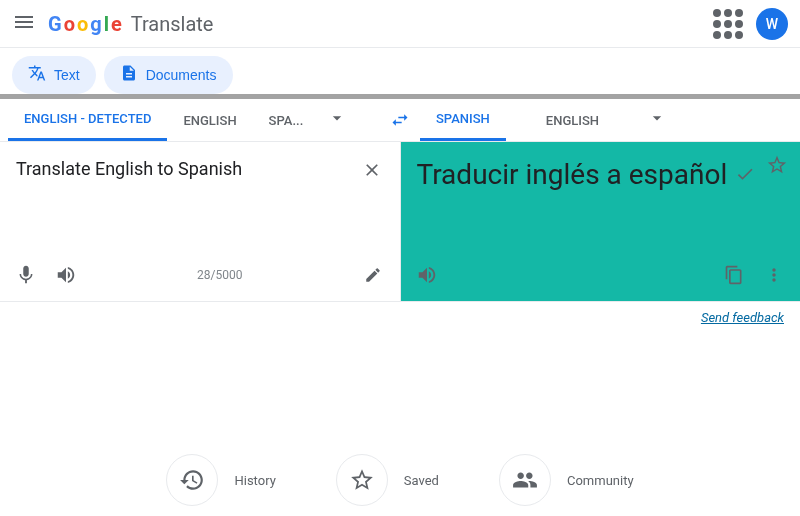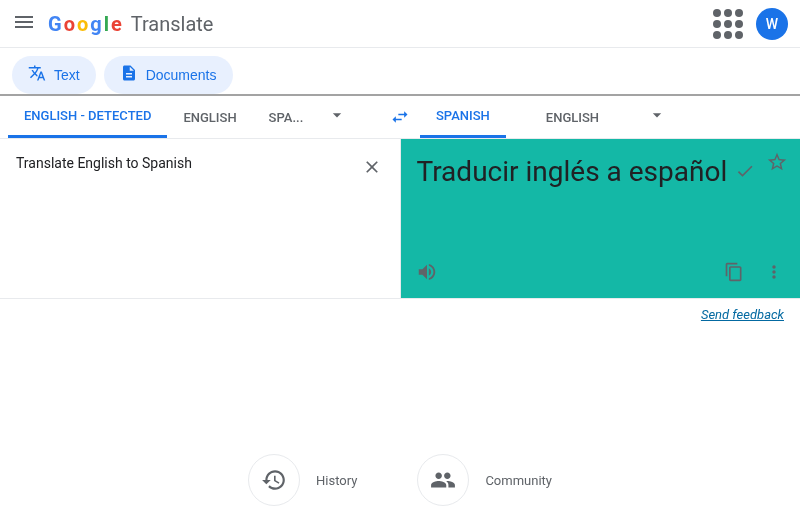--- a/index.html
+++ b/index.html
@@ -17,21 +17,21 @@
     .logo { display: flex; align-items: center; gap: 2px; font-size: 20px; color: #5f6368; font-weight: 400; flex: 1; }
     .header-right { display: flex; align-items: center; gap: 8px; }
     .dots-btn { width: 40px; height: 40px; border-radius: 50%; display: flex; align-items: center; justify-content: center; cursor: pointer; }
     .avatar { width: 32px; height: 32px; border-radius: 50%; background: #1a73e8; color: #fff; display: flex; align-items: center; justify-content: center; font-size: 14px; font-weight: 500; cursor: pointer; }
 
     
     .tab-bar {
       display: flex;
       padding: 8px 12px 0;
       gap: 8px;
-      border-bottom: 2px solid #a3a3a3;
+      border-bottom: 5px solid #a3a3a3;
     }
     .tab-btn {
       display: flex;
       align-items: center;
       gap: 8px;
       padding: 8px 16px;
       border-radius: 20px;
       border: none;
       cursor: pointer;
       font-size: 14px;
@@ -304,26 +304,46 @@
       <svg width="20" height="20" viewBox="0 0 24 24" fill="#5f6368">
           <path d="M7 10l5 5 5-5z"></path>
         </svg>
     </div>
   </div>
 </div>
 
 <div class="panels">
 
   <div class="left-panel">
-    <textarea style="font-size: 14px; width: 100%; height: 80px; border: none; outline: none; resize: none; font-family: inherit; background: transparent; color: rgb(32, 33, 36);">Translate English to Spanish</textarea>
+    <textarea style="font-size: 18px; width: 100%; height: 80px; border: none; outline: none; resize: none; font-family: inherit; background: transparent; color: rgb(32, 33, 36);">Translate English to Spanish</textarea>
     <button class="close-btn">
       <svg width="20" height="20" viewBox="0 0 24 24" fill="#5f6368">
           <path d="M19 6.41L17.59 5 12 10.59 6.41 5 5 6.41 10.59 12 5 17.59 6.41 19 12 13.41 17.59 19 19 17.59 13.41 12z"></path>
         </svg>
     </button>
+    <div class="left-panel-bottom">
+      <div class="left-icons">
+        <button class="icon-btn">
+          <svg width="22" height="22" viewBox="0 0 24 24" fill="#5f6368">
+              <path d="M12 14c1.66 0 2.99-1.34 2.99-3L15 5c0-1.66-1.34-3-3-3S9 3.34 9 5v6c0 1.66 1.34 3 3 3zm5.3-3c0 3-2.54 5.1-5.3 5.1S6.7 14 6.7 11H5c0 3.41 2.72 6.23 6 6.72V21h2v-3.28c3.28-.48 6-3.3 6-6.72h-1.7z"></path>
+            </svg>
+        </button>
+        <button class="icon-btn">
+          <svg width="22" height="22" viewBox="0 0 24 24" fill="#5f6368">
+              <path d="M3 9v6h4l5 5V4L7 9H3zm13.5 3c0-1.77-1.02-3.29-2.5-4.03v8.05c1.48-.73 2.5-2.25 2.5-4.02zM14 3.23v2.06c2.89.86 5 3.54 5 6.71s-2.11 5.85-5 6.71v2.06c4.01-.91 7-4.49 7-8.77s-2.99-7.86-7-8.77z"></path>
+            </svg>
+        </button>
+      </div>
+      <div style="font-size:12px;color:#80868b;">28/5000</div>
+      <button class="icon-btn">
+        <svg width="18" height="18" viewBox="0 0 24 24" fill="#5f6368">
+            <path d="M3 17.25V21h3.75L17.81 9.94l-3.75-3.75L3 17.25zM20.71 7.04c.39-.39.39-1.02 0-1.41l-2.34-2.34c-.39-.39-1.02-.39-1.41 0l-1.83 1.83 3.75 3.75 1.83-1.83z"></path>
+          </svg>
+      </button>
+    </div>
   </div>
 
   <div class="right-panel">
     <div style="display:flex; align-items:flex-start; gap:8px;">
       <span class="translated-text">Traducir inglés a español</span>
       <span class="verified-icon" style="margin-top:6px;">
         <svg width="20" height="20" viewBox="0 0 24 24" fill="#5f6368">
             <path d="M9 16.17L4.83 12l-1.42 1.41L9 19 21 7l-1.41-1.41L9 16.17z"></path>
           </svg>
       </span>
@@ -363,20 +383,28 @@
 
   <div class="nav-item">
     <div class="nav-circle">
       <svg width="26" height="26" viewBox="0 0 24 24" fill="#5f6368">
           <path d="M13 3c-4.97 0-9 4.03-9 9H1l3.89 3.89.07.14L9 12H6c0-3.87 3.13-7 7-7s7 3.13 7 7-3.13 7-7 7c-1.93 0-3.68-.79-4.94-2.06l-1.42 1.42C8.27 19.99 10.51 21 13 21c4.97 0 9-4.03 9-9s-4.03-9-9-9zm-1 5v5l4.28 2.54.72-1.21-3.5-2.08V8H12z"></path>
         </svg>
     </div>
     <span class="nav-label">History</span>
   </div>
 
+  <div class="nav-item">
+    <div class="nav-circle">
+      <svg width="26" height="26" viewBox="0 0 24 24" fill="#5f6368">
+          <path d="M22 9.24l-7.19-.62L12 2 9.19 8.63 2 9.24l5.46 4.73L5.82 21 12 17.27 18.18 21l-1.63-7.03L22 9.24zm-10 6.17l-3.76 2.27 1-4.28-3.32-2.88 4.38-.38L12 6.1l1.71 4.04 4.38.38-3.32 2.88 1 4.28L12 15.41z"></path>
+        </svg>
+    </div>
+    <span class="nav-label">Saved</span>
+  </div>
 
   <div class="nav-item">
     <div class="nav-circle">
       <svg width="26" height="26" viewBox="0 0 24 24" fill="#5f6368">
           <path d="M16 11c1.66 0 2.99-1.34 2.99-3S17.66 5 16 5c-1.66 0-3 1.34-3 3s1.34 3 3 3zm-8 0c1.66 0 2.99-1.34 2.99-3S9.66 5 8 5C6.34 5 5 6.34 5 8s1.34 3 3 3zm0 2c-2.33 0-7 1.17-7 3.5V19h14v-2.5c0-2.33-4.67-3.5-7-3.5zm8 0c-.29 0-.62.02-.97.05 1.16.84 1.97 1.97 1.97 3.45V19h6v-2.5c0-2.33-4.67-3.5-7-3.5z"></path>
         </svg>
     </div>
     <span class="nav-label">Community</span>
   </div>
 </div>

